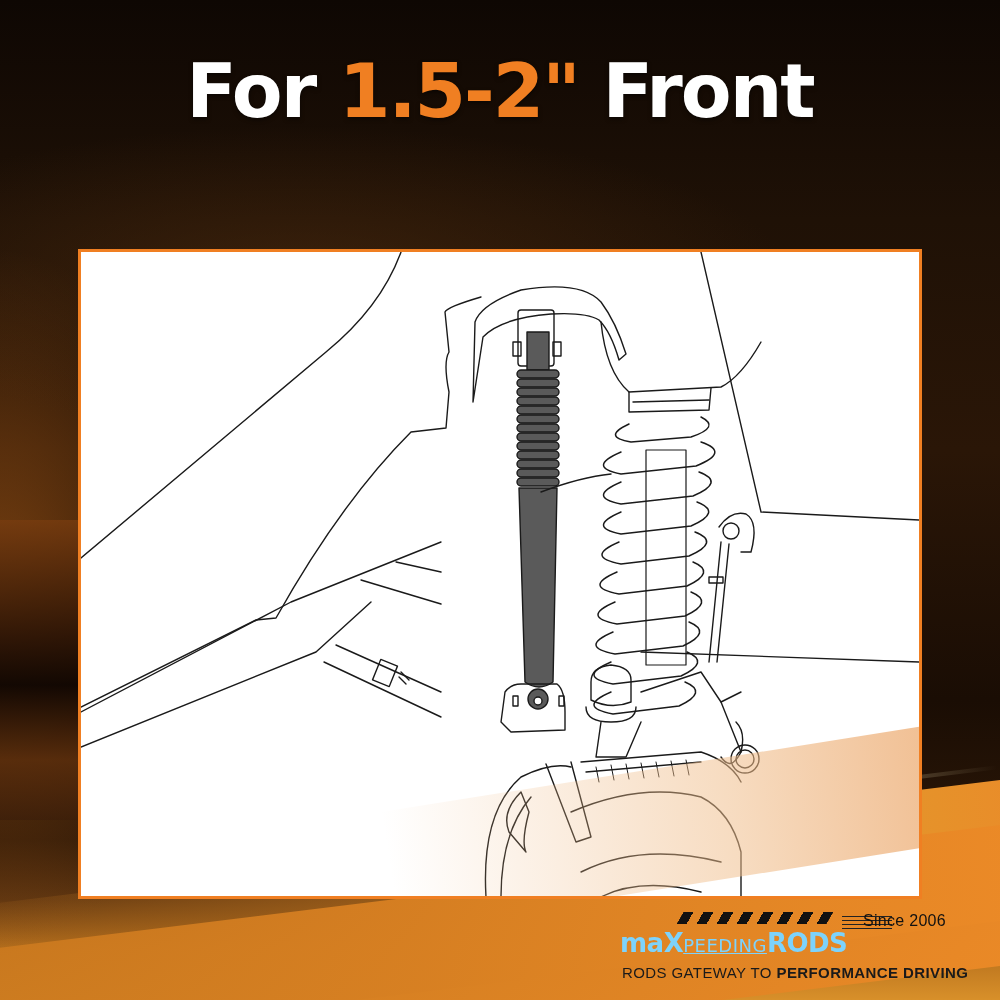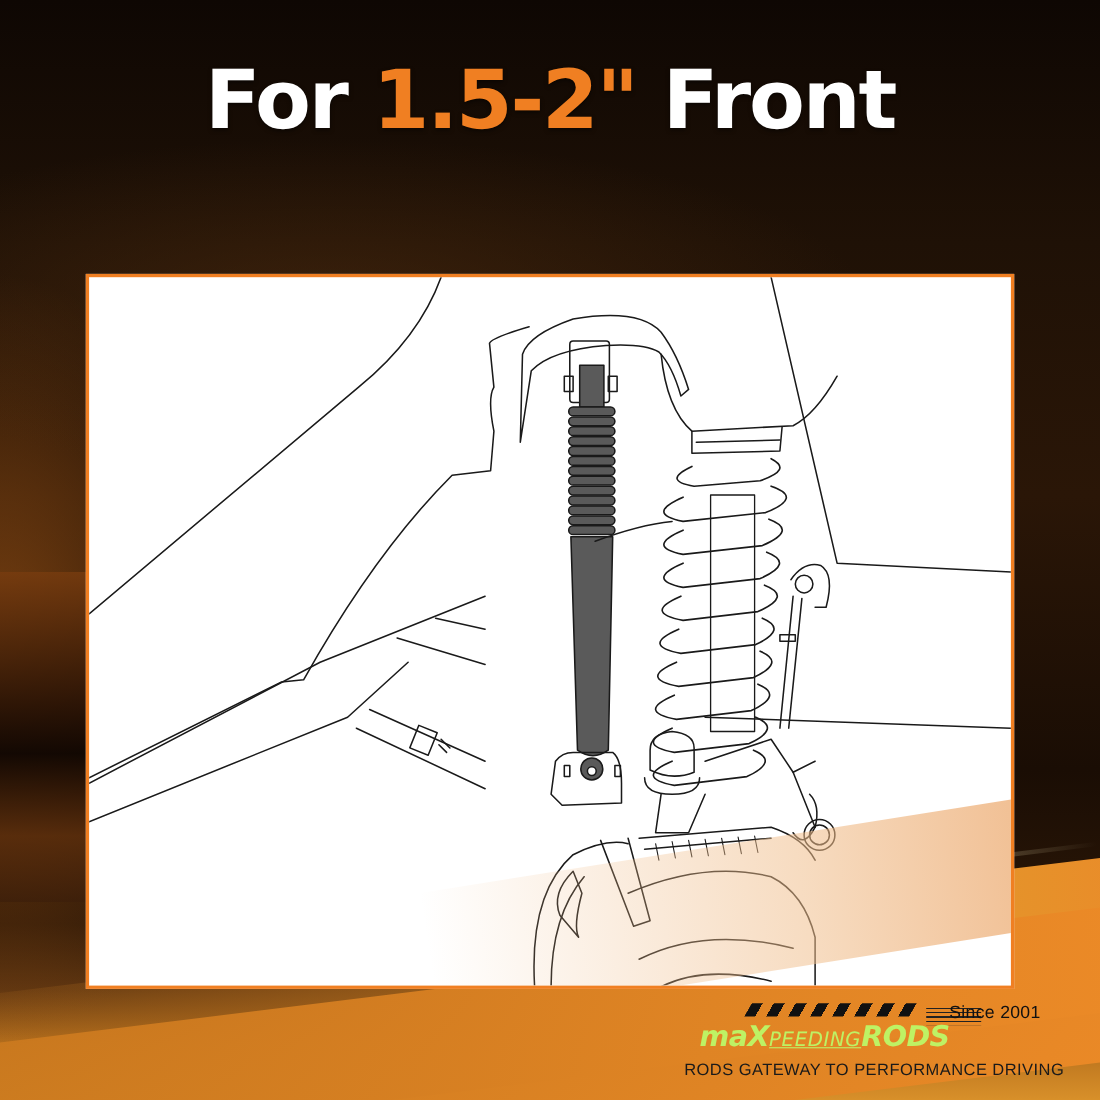--- a/index.html
+++ b/index.html
@@ -52,35 +52,35 @@
   }
   .logo-since {
     position: absolute; right: 4px; top: 2px; font-family: "Liberation Sans", sans-serif;
     font-size: 16px; color: #111; letter-spacing: 0.3px;
   }
   .logo-speedlines {
     position: absolute; left: 222px; top: 6px; width: 50px; height: 16px;
     background: repeating-linear-gradient(180deg, #222 0 1px, transparent 1px 4px);
   }
   .logo-brand {
-    position: absolute; left: 16px; top: 18px; font-family: "DejaVu Sans", sans-serif;
-    font-style: italic; font-weight: bold; color: #bef264; font-size: 26px;
+    position: absolute; left: 0; top: 18px; font-family: "DejaVu Sans", sans-serif;
+    font-weight: bold; color: #7dd3fc; font-size: 26px;
     letter-spacing: -0.5px; white-space: nowrap;
   }
   .logo-brand .small { font-size: 18px; font-weight: normal; letter-spacing: 0.5px; text-decoration: underline; }
   .logo-checker {
     position: absolute; left: 60px; top: 2px; width: 150px; height: 12px;
     background: repeating-linear-gradient(90deg, #111 0 10px, transparent 10px 20px);
     transform: skewX(-30deg);
   }
   .logo-tagline {
     position: absolute; left: 2px; top: 54px; font-family: "Liberation Sans", sans-serif;
     font-size: 15px; color: #1a1a1a; letter-spacing: 0.4px; white-space: nowrap;
   }
-  .logo-tagline b { font-weight: normal; }
+  .logo-tagline b { font-weight: bold; }
 </style>
 </head>
 <body>
 
 <div class="bg"></div>
 <div class="bg-left-rock"></div>
 <div class="bg-streak streak-1"></div>
 <div class="bg-streak streak-3"></div>
 <div class="bg-streak streak-2"></div>
 
@@ -197,21 +197,21 @@
         <path d="M515 515 L 518 530 M 530 513 L 533 528 M 545 512 L 548 527 M 560 511 L 563 526 M 575 510 L 578 525 M 590 509 L 593 524 M 605 508 L 608 523"></path>
       </g>
     </g>
   </svg>
   <div class="frame-glow"></div>
 </div>
 
 <div class="logo">
   <div class="logo-checker"></div>
   <div class="logo-speedlines"></div>
-  <div class="logo-since">Since 2001</div>
+  <div class="logo-since">Since 2006</div>
   <div class="logo-brand">
     <span>maX</span><span class="small">PEEDING</span><span>RODS</span>
   </div>
   <div class="logo-tagline">
     <span>RODS GATEWAY TO</span>
     <b>PERFORMANCE DRIVING</b>
   </div>
 </div>
 
 </body></html>

